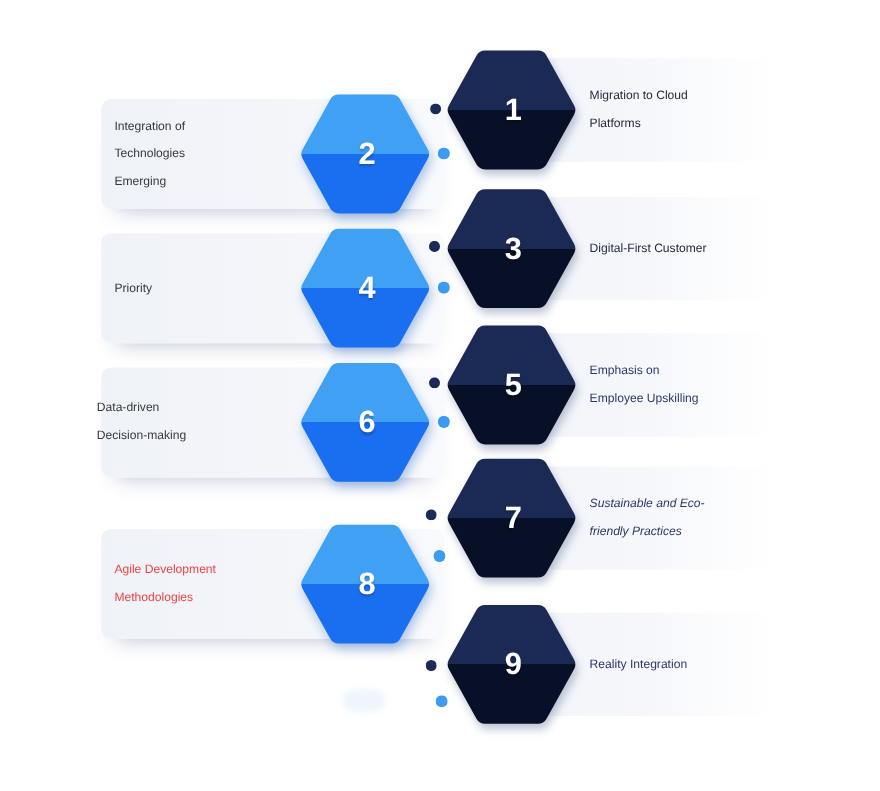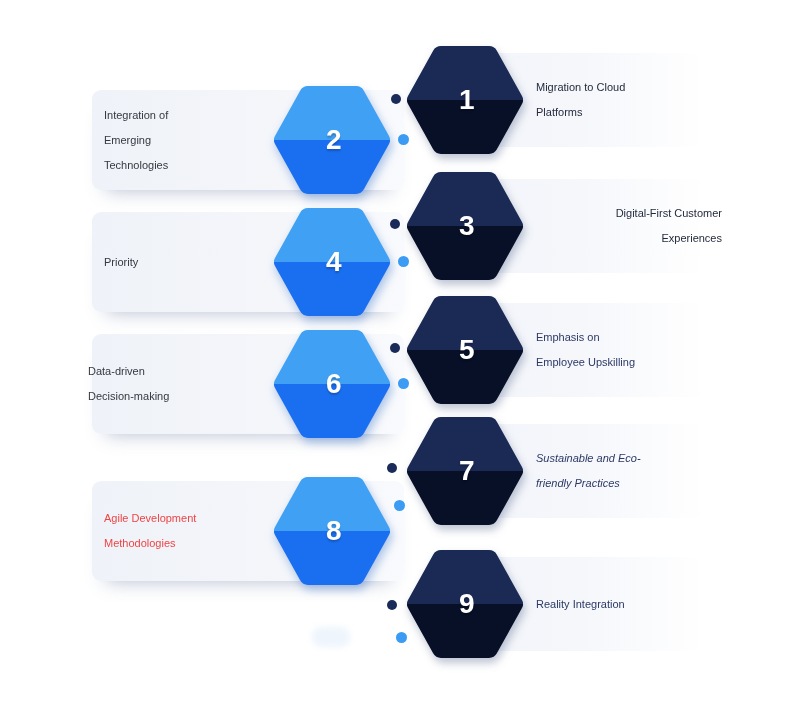--- a/index.html
+++ b/index.html
@@ -77,36 +77,35 @@
   <div>
     <div class="band band-left" style="left:92px;top:90px;width:312px;height:100px"></div>
     <div class="hexwrap hex-blue" style="left:272px;top:82px">
       <svg viewBox="0 0 120 116" width="120" height="116">
         <polygon points="11,58 36,13 84,13 109,58 84,103 36,103" fill="url(#gradBlue)" stroke="url(#gradBlue)" stroke-width="18" stroke-linejoin="round"></polygon>
       </svg>
       <span class="num" style="color: rgb(255, 255, 255);">2</span>
     </div>
     <div class="label" style="left: 104px; top: 90px; width: 180px; height: 100px; color: rgb(54, 56, 63);">
       <div>Integration of</div>
+      <div>Technologies</div>
       <div>Emerging</div>
-      <div>Technologies</div>
     </div>
   </div>
 
   <div>
     <div class="band band-right" style="left:428px;top:179px;width:278px;height:94px"></div>
     <div class="hexwrap hex-dark" style="left:405px;top:168px">
       <svg viewBox="0 0 120 116" width="120" height="116">
         <polygon points="11,58 36,13 84,13 109,58 84,103 36,103" fill="url(#gradDark)" stroke="url(#gradDark)" stroke-width="18" stroke-linejoin="round"></polygon>
       </svg>
       <span class="num" style="color: rgb(255, 255, 255);">3</span>
     </div>
-    <div class="label" style="left: 536px; top: 179px; width: 186px; height: 94px; color: rgb(37, 43, 61); text-align: right;">
+    <div class="label" style="left: 536px; top: 179px; width: 186px; height: 94px; color: rgb(37, 43, 61);">
       <div>Digital-First Customer</div>
-      <div>Experiences</div>
     </div>
   </div>
 
   <div>
     <div class="band band-left" style="left:92px;top:212px;width:312px;height:100px"></div>
     <div class="hexwrap hex-blue" style="left:272px;top:204px">
       <svg viewBox="0 0 120 116" width="120" height="116">
         <polygon points="11,58 36,13 84,13 109,58 84,103 36,103" fill="url(#gradBlue)" stroke="url(#gradBlue)" stroke-width="18" stroke-linejoin="round"></polygon>
       </svg>
       <span class="num" style="color: rgb(255, 255, 255);">4</span>

